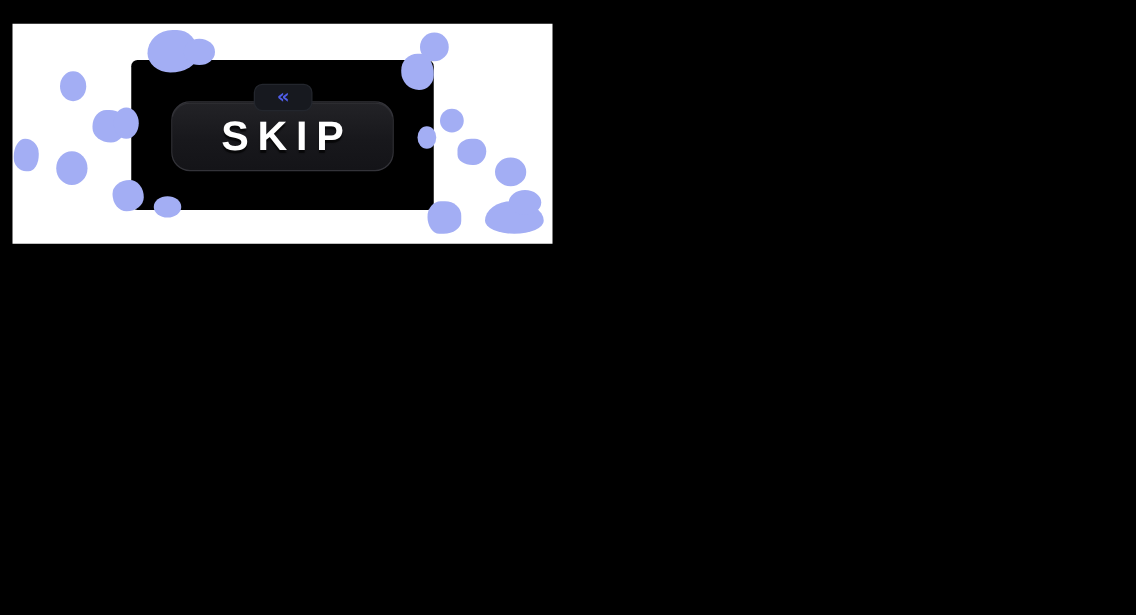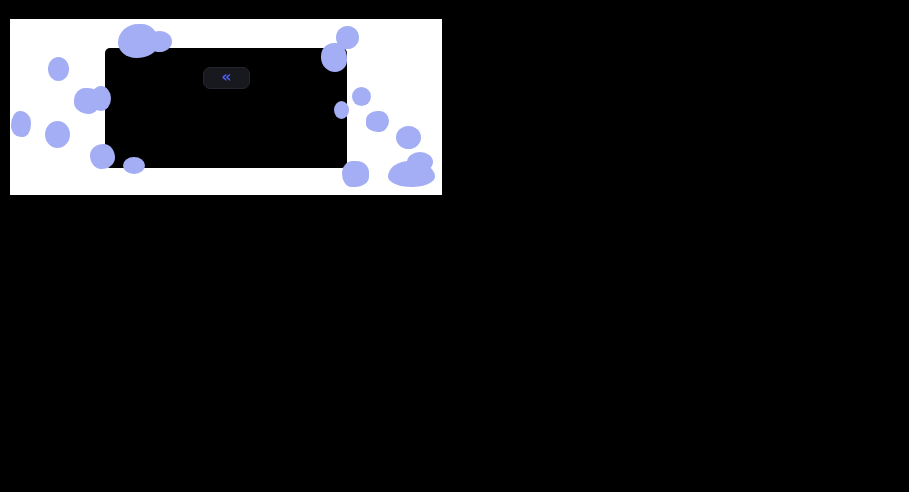--- a/index.html
+++ b/index.html
@@ -93,20 +93,23 @@
 </head>
 <body>
 
 <div class="stage">
 
   <div class="card">
     <div class="dark-panel">
       <div class="collapse-tab">
         <span class="chevrons">«</span>
       </div>
+      <button class="skip-btn">
+        <span>SKIP</span>
+      </button>
     </div>
   </div>
 
   <div class="paint-layer">
       <div class="blob" style="left: 118px; top: 24px; width: 40px; height: 34px; border-radius: 55% 45% 60% 50% / 60% 55% 45% 50%;"></div>
       <div class="blob" style="left: 147px; top: 31px; width: 25px; height: 21px; border-radius: 50%;"></div>
       <div class="blob" style="left: 336px; top: 26px; width: 23px; height: 23px; border-radius: 50%;"></div>
       <div class="blob" style="left: 321px; top: 43px; width: 26px; height: 29px; border-radius: 55% 45% 50% 60% / 50% 60% 45% 55%;"></div>
       <div class="blob" style="left: 48px; top: 57px; width: 21px; height: 24px; border-radius: 50%;"></div>
       <div class="blob" style="left: 74px; top: 88px; width: 27px; height: 26px; border-radius: 45% 55% 50% 60% / 55% 45% 60% 50%;"></div>

